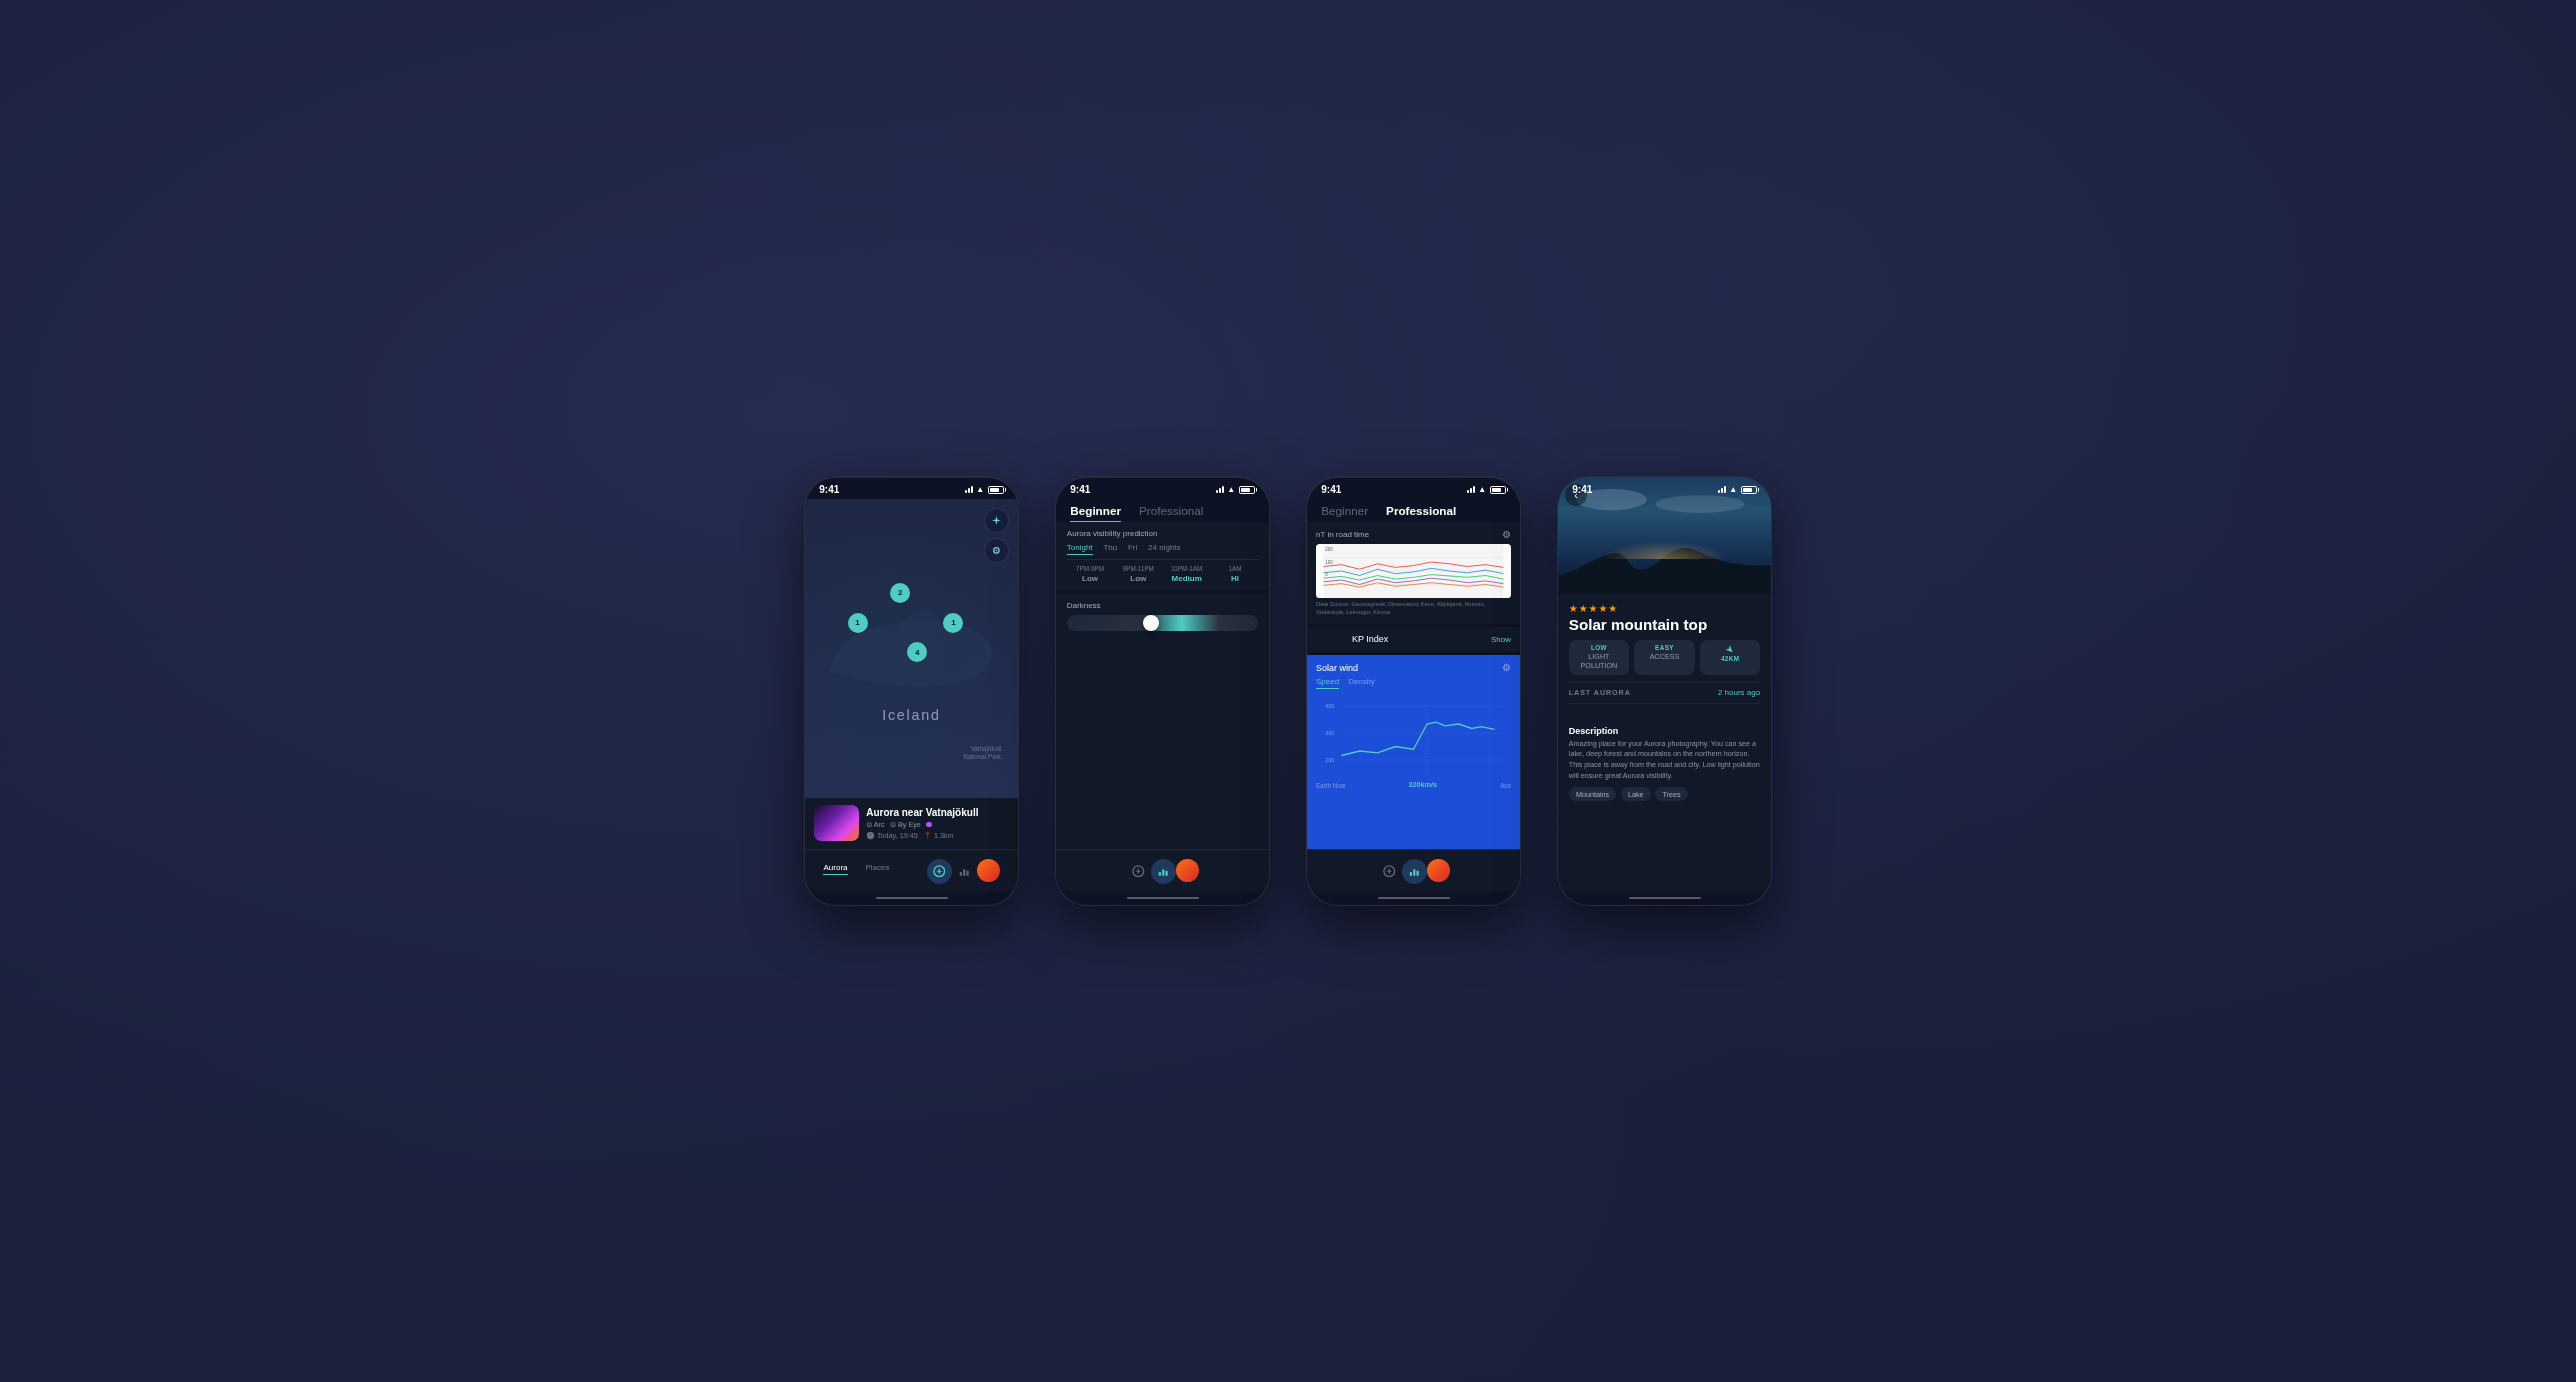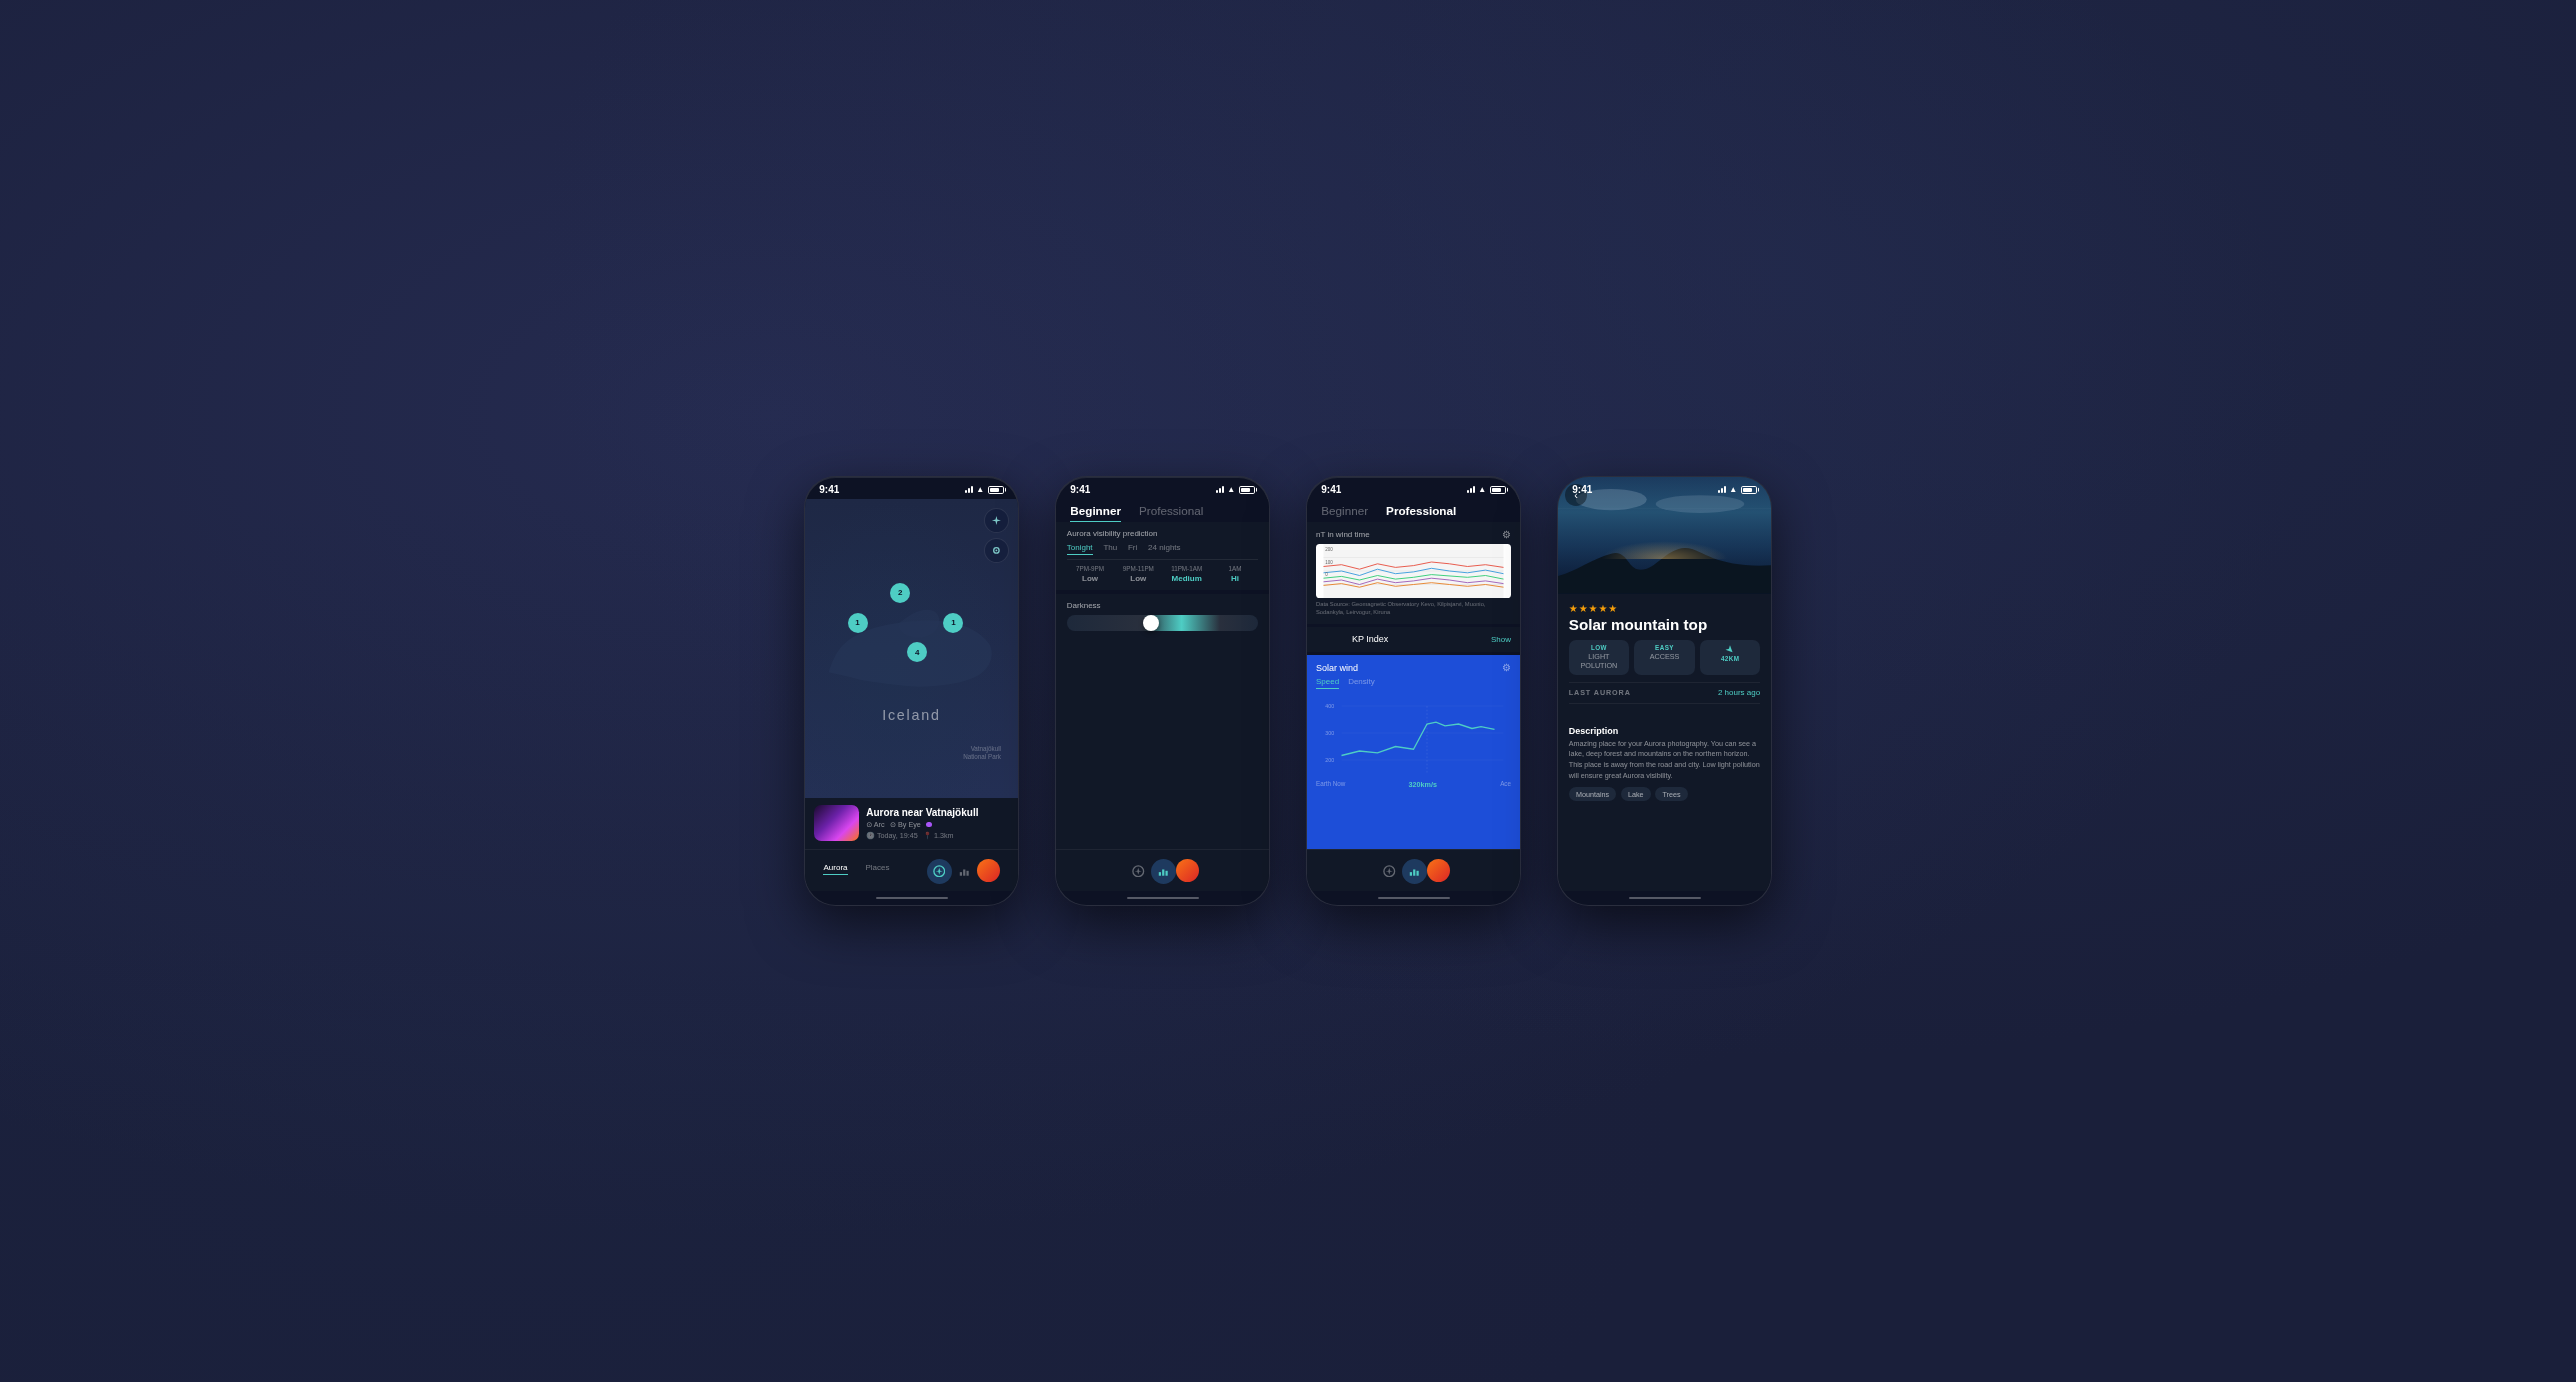--- a/index.html
+++ b/index.html
@@ -383,21 +383,21 @@
     .solar-title { font-size: 9px; color: #fff; }
     .solar-tabs { display: flex; gap: 9px; margin-bottom: 8px; }
     .solar-tab { font-size: 8px; color: rgba(255,255,255,0.4); padding-bottom: 1.8px; }
     .solar-tab.active { color: #4ecdc4; border-bottom: 0.9px solid #4ecdc4; }
 
     .solar-chart {
       height: 81px;
       position: relative;
     }
     .solar-svg { width: 100%; height: 100%; }
-    .solar-footer { display: flex; justify-content: space-between; align-items: flex-start; margin-top: 2.7px; }
+    .solar-footer { display: flex; justify-content: space-between; align-items: flex-end; margin-top: 2.7px; }
     .solar-label { font-size: 6.3px; color: rgba(255,255,255,0.4); }
     .solar-value { font-size: 7.2px; color: #4ecdc4; font-weight: 700; }
 
     
     .hero-image {
       height: 117px;
       background: linear-gradient(180deg, #1a3a5c 0%, #2d6a8a 30%, #1e4a6e 60%, #0a1a2e 100%);
       position: relative;
       flex-shrink: 0;
     }
@@ -672,21 +672,21 @@
       </div>
     </div>
 
     <div class="phone3-tabs">
       <span class="p3-tab inactive">Beginner</span>
       <span class="p3-tab active">Professional</span>
     </div>
 
     <div class="nt-section">
       <div class="nt-header">
-        <span class="nt-title">nT in wind time</span>
+        <span class="nt-title">nT in road time</span>
         <span class="filter-icon">⚙</span>
       </div>
       <div class="chart-container">
         <svg class="chart-svg" viewBox="0 0 200 60" xmlns="http://www.w3.org/2000/svg" style="font-size:7px">
           <rect width="200" height="60" fill="#f5f5f5"></rect>
 
           <line x1="0" y1="15" x2="200" y2="15" stroke="#ddd" stroke-width="0.5"></line>
           <line x1="0" y1="30" x2="200" y2="30" stroke="#ddd" stroke-width="0.5"></line>
           <line x1="0" y1="45" x2="200" y2="45" stroke="#ddd" stroke-width="0.5"></line>
 

